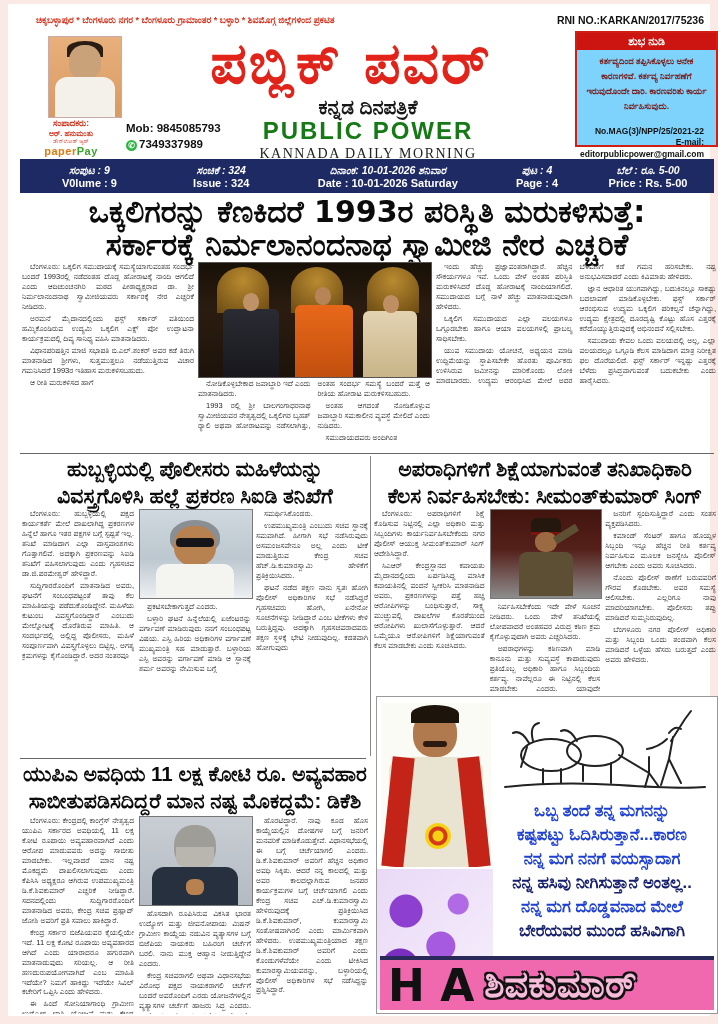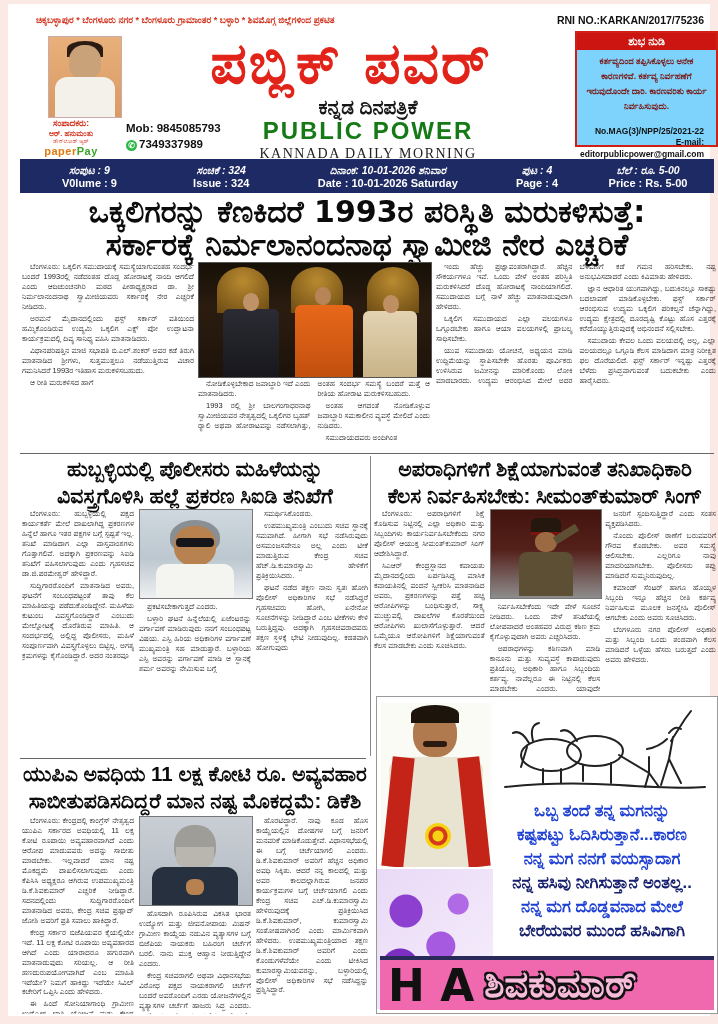--- a/index.html
+++ b/index.html
@@ -229,22 +229,22 @@
         <div style="position:absolute;left:28px;top:42px;width:54px;height:44px;background:#5d4f33;border-radius:8px 8px 0 0;"></div>
         <div style="position:absolute;left:62px;top:20px;width:26px;height:8px;background:#5d4f33;transform:rotate(-32deg);"></div>
       </div>
       <div class="col" style="flex:1;">
           <p>ನಿರ್ವಹಿಸಬೇಕೆಂದು ಇದೇ ವೇಳೆ ಸೂಚನೆ ನೀಡಿದರು. ಒಂದು ವೇಳೆ ತನಿಖೆಯಲ್ಲಿ ಲೋಪವಾದರೆ ಅಂತಹವರ ವಿರುದ್ಧ ಕಠಿಣ ಕ್ರಮ ಕೈಗೊಳ್ಳುವುದಾಗಿ ಅವರು ಎಚ್ಚರಿಸಿದರು.</p>
           <p>ಅಪರಾಧಗಳನ್ನು ಕಠಿಣವಾಗಿ ಮಾಡಿ ಕಾನೂನು ಮತ್ತು ಸುವ್ಯವಸ್ಥೆ ಕಾಪಾಡುವುದು ಪ್ರತಿಯೊಬ್ಬ ಅಧಿಕಾರಿ ಹಾಗೂ ಸಿಬ್ಬಂದಿಯ ಕರ್ತವ್ಯ. ನಾವೆಲ್ಲರೂ ಈ ನಿಟ್ಟಿನಲ್ಲಿ ಕೆಲಸ ಮಾಡಬೇಕು ಎಂದರು. ಯಾವುದೇ ಘಟನೆಯಾದರೂ ಮಾಹಿತಿ ಬಂದ ತಕ್ಷಣ ಅಧಿಕಾರಿ ಮತ್ತು ಸಿಬ್ಬಂದಿ ಸ್ಥಳಕ್ಕೆ ಧಾವಿಸಿ ಪರಿಶೀಲಿಸಬೇಕು</p>
         </div>
     </div>
     <div class="fcol col">
         <p>ಜನರಿಗೆ ಸ್ಪಂದಿಸುತ್ತಿದ್ದಾರೆ ಎಂದು ಸಂತಸ ವ್ಯಕ್ತಪಡಿಸಿದರು.</p>
+        <p>ಕಮಾಂಡ್ ಸೆಂಟರ್ ಹಾಗೂ ಹೊಯ್ಸಳ ಸಿಬ್ಬಂದಿ ಇನ್ನೂ ಹೆಚ್ಚಿನ ರೀತಿ ಕರ್ತವ್ಯ ನಿರ್ವಹಿಸುವ ಮೂಲಕ ಜನಸ್ನೇಹಿ ಪೊಲೀಸ್ ಆಗಬೇಕು ಎಂದು ಅವರು ಸೂಚಿಸಿದರು.</p>
         <p>ನೊಂದು ಪೊಲೀಸ್ ಠಾಣೆಗೆ ಬರುವವರಿಗೆ ಗೌರವ ಕೊಡಬೇಕು. ಅವರ ಸಮಸ್ಯೆ ಆಲಿಸಬೇಕು. ಎಲ್ಲರಿಗೂ ನಾವು ಮಾದರಿಯಾಗಬೇಕು. ಪೊಲೀಸರು ತಪ್ಪು ಮಾಡಿದರೆ ಸುಮ್ಮನಿರುವುದಿಲ್ಲ.</p>
-        <p>ಕಮಾಂಡ್ ಸೆಂಟರ್ ಹಾಗೂ ಹೊಯ್ಸಳ ಸಿಬ್ಬಂದಿ ಇನ್ನೂ ಹೆಚ್ಚಿನ ರೀತಿ ಕರ್ತವ್ಯ ನಿರ್ವಹಿಸುವ ಮೂಲಕ ಜನಸ್ನೇಹಿ ಪೊಲೀಸ್ ಆಗಬೇಕು ಎಂದು ಅವರು ಸೂಚಿಸಿದರು.</p>
         <p>ಬೆಂಗಳೂರು ನಗರ ಪೊಲೀಸ್ ಅಧಿಕಾರಿ ಮತ್ತು ಸಿಬ್ಬಂದಿ ಒಂದು ತಂಡವಾಗಿ ಕೆಲಸ ಮಾಡಿದರೆ ಒಳ್ಳೆಯ ಹೆಸರು ಬರುತ್ತದೆ ಎಂದು ಅವರು ಹೇಳಿದರು.</p>
       </div>
   </div>
 
   <div class="art4-head sub-headline">
     <div>ಯುಪಿಎ ಅವಧಿಯ 11 ಲಕ್ಷ ಕೋಟಿ ರೂ. ಅವ್ಯವಹಾರ</div>
     <div>ಸಾಬೀತುಪಡಿಸದಿದ್ದರೆ ಮಾನ ನಷ್ಟ ಮೊಕದ್ದಮೆ: ಡಿಕೆಶಿ</div>
   </div>
   <div class="art4-body">
     <div class="fcol col">

